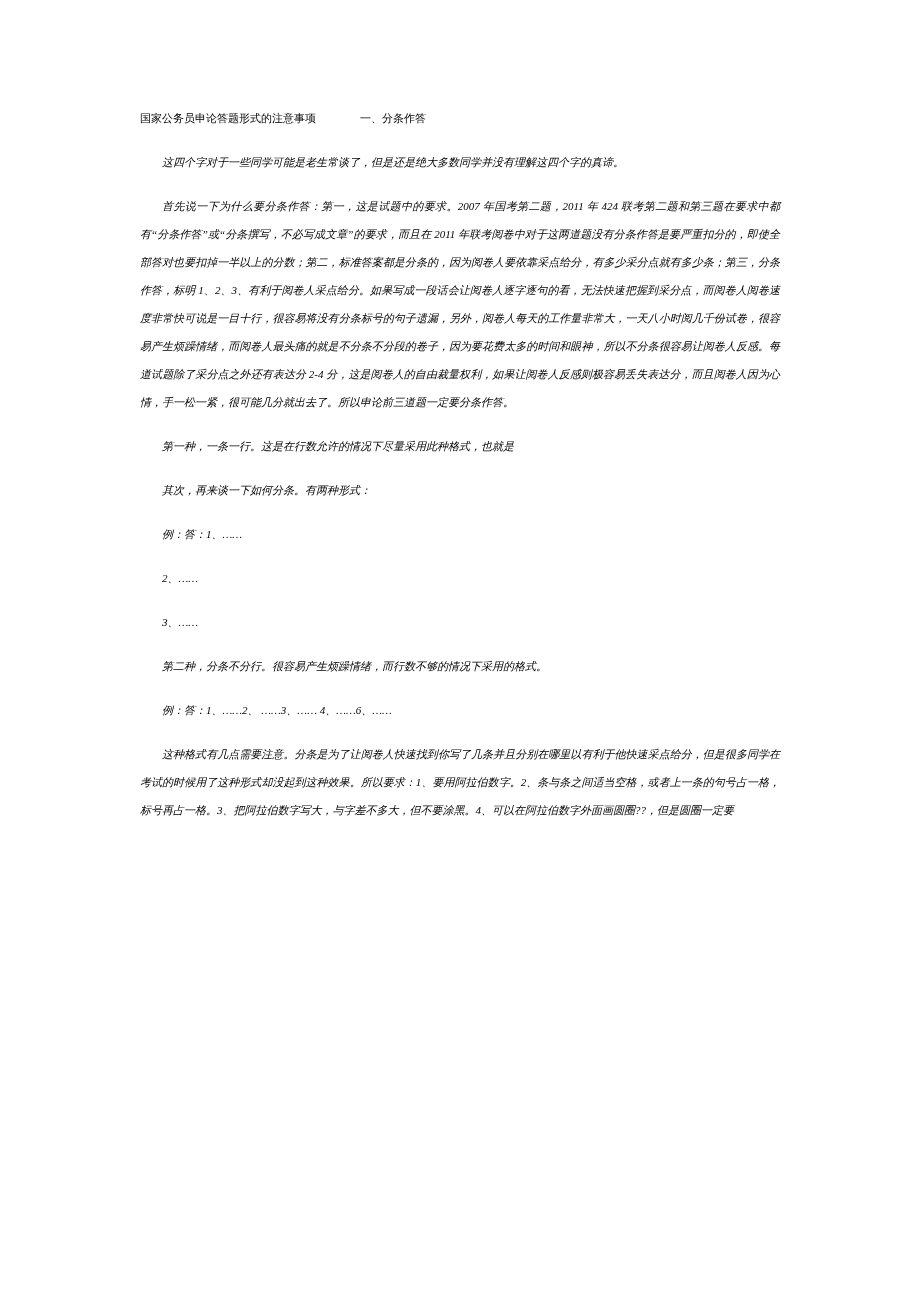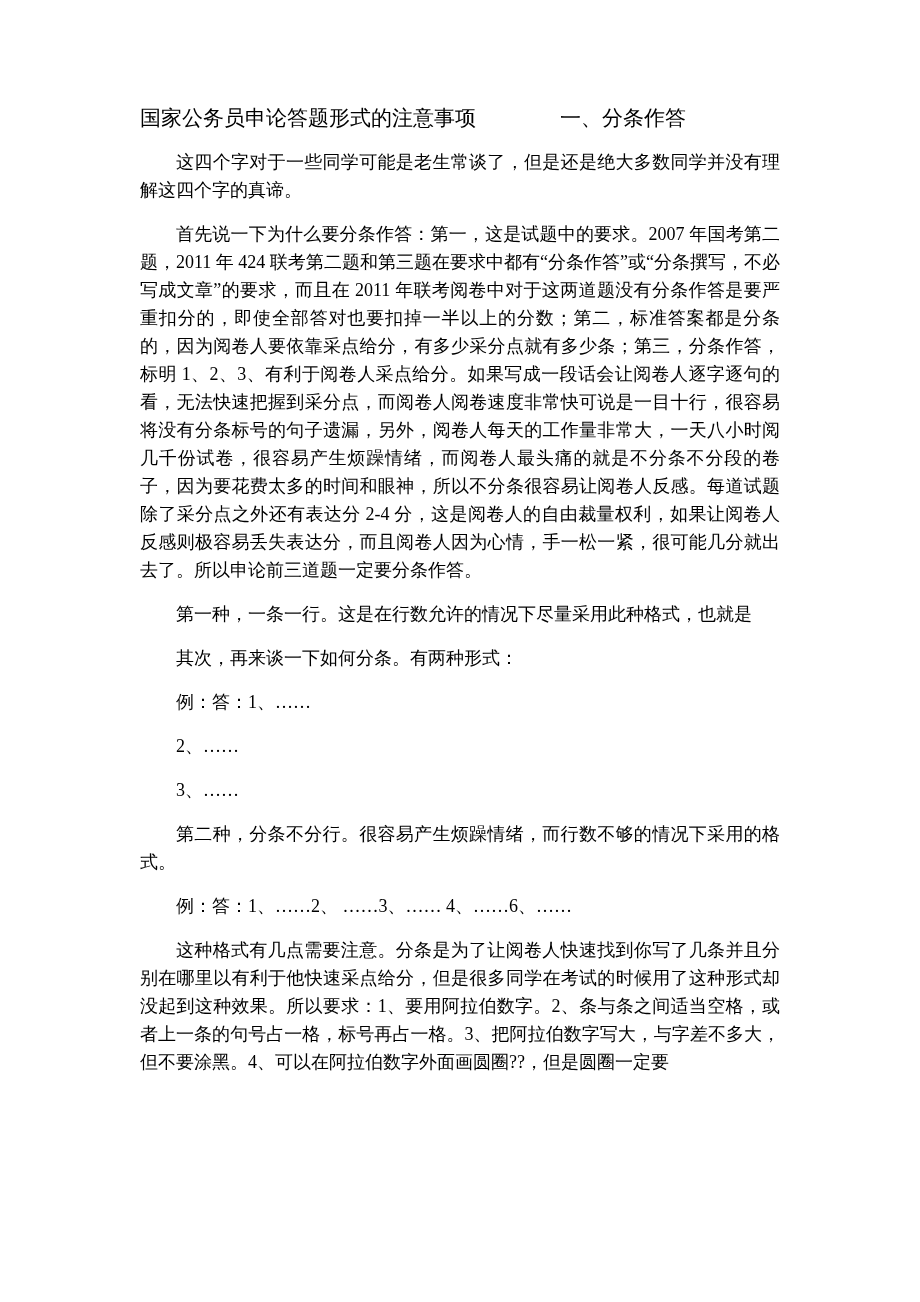--- a/index.html
+++ b/index.html
@@ -13,32 +13,33 @@
     font-family: "Liberation Serif", "DejaVu Serif", serif;
     color: #000000;
   }
   .page {
     width: 920px;
     height: 1302px;
     padding: 104px 140px 0 140px;
     background: #ffffff;
   }
   .doc-title {
-    font-size: 21px;
+    font-size: 11px;
     line-height: 28px;
     white-space: pre-wrap;
     text-align: left;
   }
   .para {
     margin-top: 16px;
-    font-size: 18px;
+    font-size: 11px;
     line-height: 28px;
     text-indent: 2em;
     text-align: justify;
     word-break: break-all;
+    font-style: italic;
   }
 </style>
 </head>
 <body>
 
 <div class="page">
   <p class="doc-title">国家公务员申论答题形式的注意事项　　　　一、分条作答</p>
   <p class="para">这四个字对于一些同学可能是老生常谈了，但是还是绝大多数同学并没有理解这四个字的真谛。</p>
   <p class="para">首先说一下为什么要分条作答：第一，这是试题中的要求。2007 年国考第二题，2011 年 424 联考第二题和第三题在要求中都有“分条作答”或“分条撰写，不必写成文章”的要求，而且在 2011 年联考阅卷中对于这两道题没有分条作答是要严重扣分的，即使全部答对也要扣掉一半以上的分数；第二，标准答案都是分条的，因为阅卷人要依靠采点给分，有多少采分点就有多少条；第三，分条作答，标明 1、2、3、有利于阅卷人采点给分。如果写成一段话会让阅卷人逐字逐句的看，无法快速把握到采分点，而阅卷人阅卷速度非常快可说是一目十行，很容易将没有分条标号的句子遗漏，另外，阅卷人每天的工作量非常大，一天八小时阅几千份试卷，很容易产生烦躁情绪，而阅卷人最头痛的就是不分条不分段的卷子，因为要花费太多的时间和眼神，所以不分条很容易让阅卷人反感。每道试题除了采分点之外还有表达分 2-4 分，这是阅卷人的自由裁量权利，如果让阅卷人反感则极容易丢失表达分，而且阅卷人因为心情，手一松一紧，很可能几分就出去了。所以申论前三道题一定要分条作答。</p>
   <p class="para">第一种，一条一行。这是在行数允许的情况下尽量采用此种格式，也就是</p>

